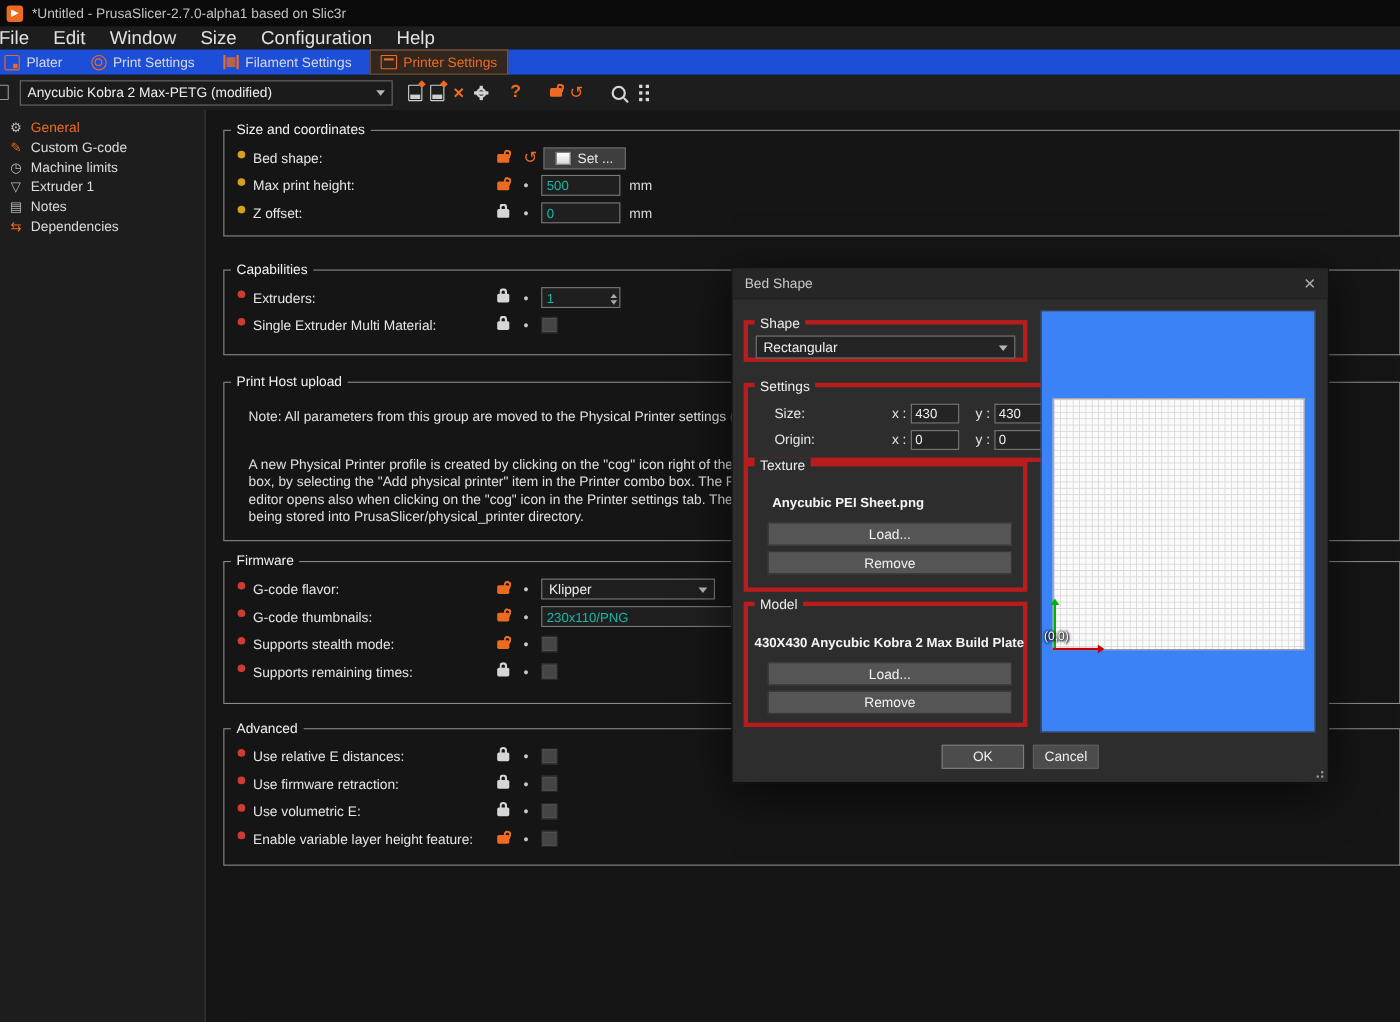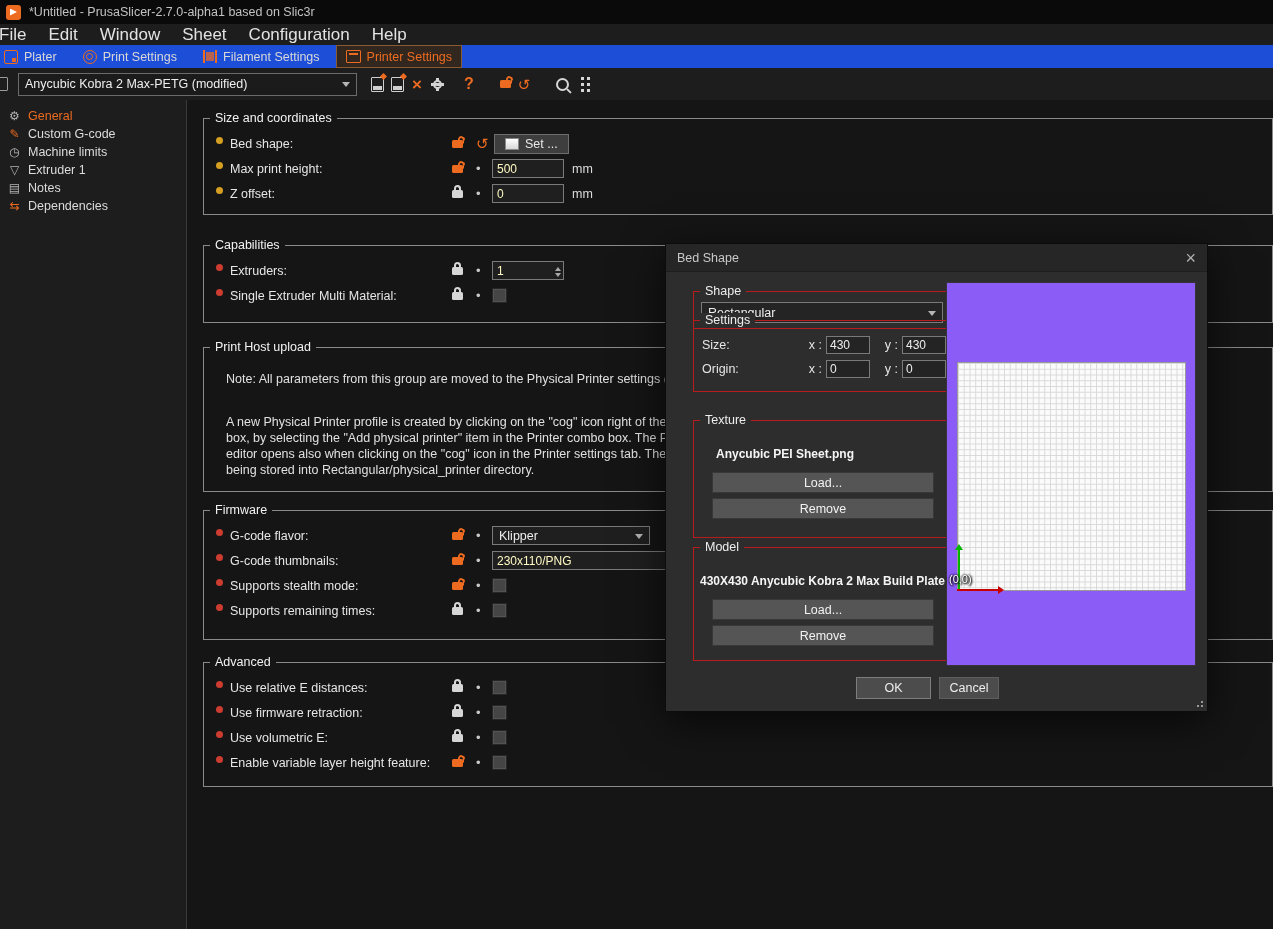--- a/index.html
+++ b/index.html
@@ -66,21 +66,21 @@
   .fs{position:absolute;left:15px;right:0;border:1px solid #8a8a8a;background:transparent;}
   .fs-legend{position:absolute;top:-8px;left:6px;background:#151515;padding:0 5px;color:#f2f2f2;}
   .rows{padding-top:12px;}
   .row{display:flex;align-items:center;height:25px;padding-left:12px;}
   .labelcell{width:236px;display:flex;align-items:flex-start;gap:7px;color:#e6e6e6;}
   .dot{width:7px;height:7px;border-radius:50%;flex:0 0 auto;}
   .dot.y{background:#d5a021;}
   .dot.r{background:#cd3c30;}
   .lockcell{width:24px;display:flex;align-items:center;}
   .bullet{width:16px;color:#c8c8c8;font-size:13px;}
-  .tinput{background:#1f1f1f;border:1px solid #7a7a7a;color:#fef9c3;height:17px;font-size:12px;
+  .tinput{background:#1f1f1f;border:1px solid #7a7a7a;color:#14b8a6;height:17px;font-size:12px;
     padding:0 4px;font-family:"Liberation Sans",sans-serif;}
   .w70{width:62px;} .w160{width:164px;}
   .unit{margin-left:8px;color:#dcdcdc;}
   .spinwrap{position:relative;display:inline-block;}
   .spin{position:absolute;right:3px;top:3px;display:flex;flex-direction:column;gap:2px;}
   .spin-up{width:0;height:0;border:3px solid transparent;border-bottom:4px solid #aaa;}
   .spin-dn{width:0;height:0;border:3px solid transparent;border-top:4px solid #aaa;}
   .cb{width:13px;height:13px;background:#454545;border:1px solid #262626;box-shadow:inset 0 0 0 1px #535353;}
   .combo{display:flex;align-items:center;justify-content:space-between;background:#1f1f1f;border:1px solid #7a7a7a;
     color:#eee;padding:0 6px;height:19px;box-sizing:border-box;gap:42px;}
@@ -88,36 +88,36 @@
   .setbtn{display:flex;align-items:center;gap:6px;height:20px;padding:0 10px;background:#3e3e3e;
     border:1px solid #6e6e6e;color:#e8e8e8;font-size:12.5px;font-family:"Liberation Sans",sans-serif;}
   .bed-mini{width:12px;height:10px;border:1px solid #888;background:linear-gradient(#ffffff,#d8d8d8);}
   .phu-note1{position:absolute;left:22px;top:24px;color:#e0e0e0;}
   .phu-note2{position:absolute;left:22px;top:66px;line-height:16px;color:#e0e0e0;}
   .dialog{position:absolute;left:665px;top:243px;width:541px;height:467px;background:#2d2d2d;
     border:1px solid #0c0c0c;box-shadow:0 10px 40px rgba(0,0,0,.65);z-index:10;}
   .dtitle{height:28px;background:#262626;display:flex;align-items:center;padding:0 11px;
     color:#c9c9c9;border-bottom:1px solid #1e1e1e;box-sizing:border-box;}
   .dclose{margin-left:auto;color:#b0b0b0;font-size:18px;line-height:1;}
-  .dfs{position:absolute;border:1px solid #b91c1c;box-sizing:border-box;margin-left:17px;}
+  .dfs{position:absolute;border:4px solid #b91c1c;box-sizing:border-box;}
   .dfs-legend{position:absolute;top:-8px;left:6px;background:#2d2d2d;padding:0 5px;color:#eee;}
   .dcombo{margin:10px 7px 0 7px;height:21px;background:#242424;}
   .drow{display:flex;align-items:center;height:24px;padding-left:8px;color:#e6e6e6;}
   .drow:first-of-type{margin-top:12px;}
   .dlbl{width:92px;}
   .axlbl{width:20px;text-align:right;margin-left:8px;}
   .dinput{width:36px;margin-left:4px;background:#242424;border:1px solid #7a7a7a;color:#eee;height:16px;
     font-size:12px;padding:0 3px;font-family:"Liberation Sans",sans-serif;}
   .fname{position:absolute;top:26px;left:0;right:0;font-weight:bold;font-size:12px;color:#f5f5f5;white-space:nowrap;}
   .fname.texture{padding-left:22px;}
   .fname.model{padding-left:6px;}
   .dbtn{position:absolute;left:18px;width:222px;height:21px;background:#555;border:1px solid #383838;
     color:#f2f2f2;font-size:12.5px;font-family:"Liberation Sans",sans-serif;}
   .dbtn.load{top:51px;} .dbtn.remove{top:77px;}
-  .preview{position:absolute;left:280px;top:38px;width:250px;height:384px;background:#8b5cf6;border:1px solid #353535;box-sizing:border-box;}
+  .preview{position:absolute;left:280px;top:38px;width:250px;height:384px;background:#3b82f6;border:1px solid #353535;box-sizing:border-box;}
   .bed{position:absolute;left:10px;top:79px;width:229px;height:229px;background:#fbfbfb;border:1px solid #9a9a9a;
     box-sizing:border-box;
     background-image:linear-gradient(#d9d9d9 1px,transparent 1px),linear-gradient(90deg,#d9d9d9 1px,transparent 1px);
     background-size:5.75px 5.75px;}
   .axis-y{position:absolute;left:11px;top:263px;width:2px;height:45px;background:#00b400;}
   .axis-y::after{content:"";position:absolute;top:-6px;left:-3px;border:4px solid transparent;border-bottom:6px solid #00b400;}
   .axis-x{position:absolute;left:10px;top:306px;width:45px;height:2px;background:#c80000;}
   .axis-x::after{content:"";position:absolute;right:-6px;top:-3px;border:4px solid transparent;border-left:6px solid #c80000;}
   .origin-label{position:absolute;left:2px;top:290px;color:#fff;font-size:11px;
     text-shadow:0 0 3px #000,0 0 2px #000,1px 1px 2px #000;}
@@ -135,21 +135,21 @@
 
   <div class="titlebar">
     <span class="app-icon"></span>
     <span>*Untitled - PrusaSlicer-2.7.0-alpha1 based on Slic3r</span>
   </div>
 
   <div class="menubar">
     <span class="menu-item">File</span>
     <span class="menu-item">Edit</span>
     <span class="menu-item">Window</span>
-    <span class="menu-item">Sheet</span>
+    <span class="menu-item">Size</span>
     <span class="menu-item">Configuration</span>
     <span class="menu-item">Help</span>
   </div>
 
   <div class="tabbar">
     <span class="tab">
       <span class="plater-tab-icon"></span>
       <span>Plater</span>
     </span>
     <span class="tab">
@@ -296,21 +296,21 @@
       </div>
     </div>
 
     <div class="fs" style="top:247px;height:143px;">
       <span class="fs-legend">Print Host upload</span>
       <div class="phu-note1">Note: All parameters from this group are moved to the Physical Printer settings (see</div>
       <div class="phu-note2">
         <div>A new Physical Printer profile is created by clicking on the "cog" icon right of the Pri</div>
         <div>box, by selecting the "Add physical printer" item in the Printer combo box. The Phys</div>
         <div>editor opens also when clicking on the "cog" icon in the Printer settings tab. The Phy</div>
-        <div>being stored into Rectangular/physical_printer directory.</div>
+        <div>being stored into PrusaSlicer/physical_printer directory.</div>
       </div>
     </div>
 
     <div class="fs" style="top:410px;height:128px;">
       <span class="fs-legend">Firmware</span>
       <div class="rows">
         <div class="row">
           <span class="labelcell">
             <span class="dot r"></span>
             <span>G-code flavor:</span>
@@ -419,21 +419,21 @@
     </div>
 
     <div class="dfs" style="left:10px;top:47px;width:258px;height:38px;">
       <span class="dfs-legend">Shape</span>
       <div class="combo dcombo">
         <span>Rectangular</span>
         <span class="chev"></span>
       </div>
     </div>
 
-    <div class="dfs" style="left:10px;top:76px;width:300px;height:72px;">
+    <div class="dfs" style="left:10px;top:104px;width:300px;height:72px;padding-left:16px;">
       <span class="dfs-legend">Settings</span>
       <div class="drow">
         <span class="dlbl">Size:</span>
         <span class="axlbl">x :</span>
         <input class="dinput" value="430" style="">
         <span class="axlbl">y :</span>
         <input class="dinput" value="430" style="">
       </div>
       <div class="drow">
         <span class="dlbl">Origin:</span>

